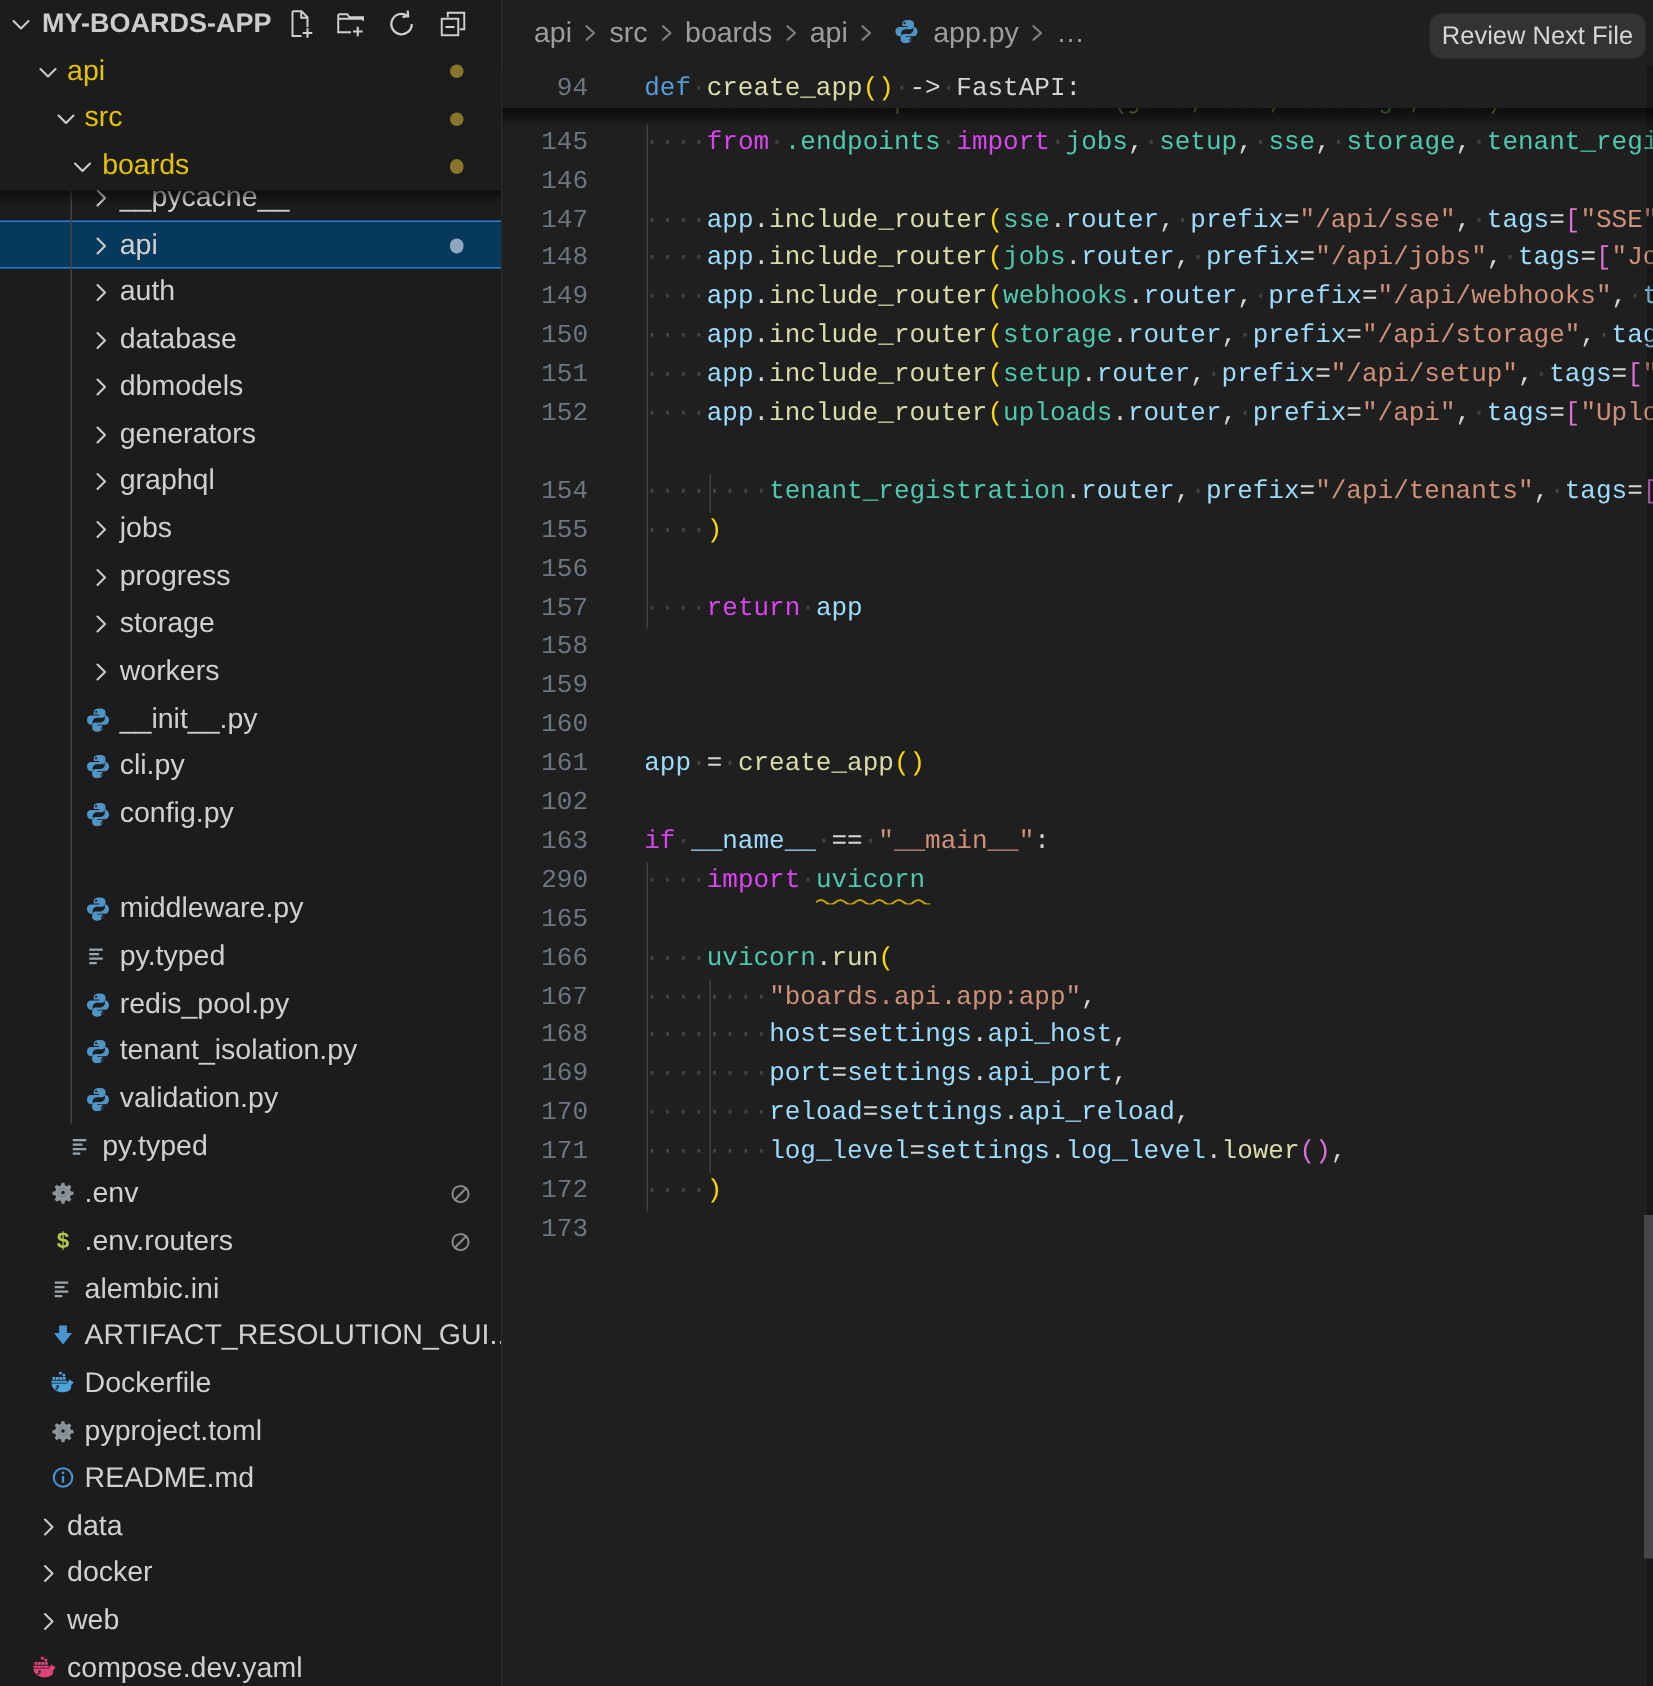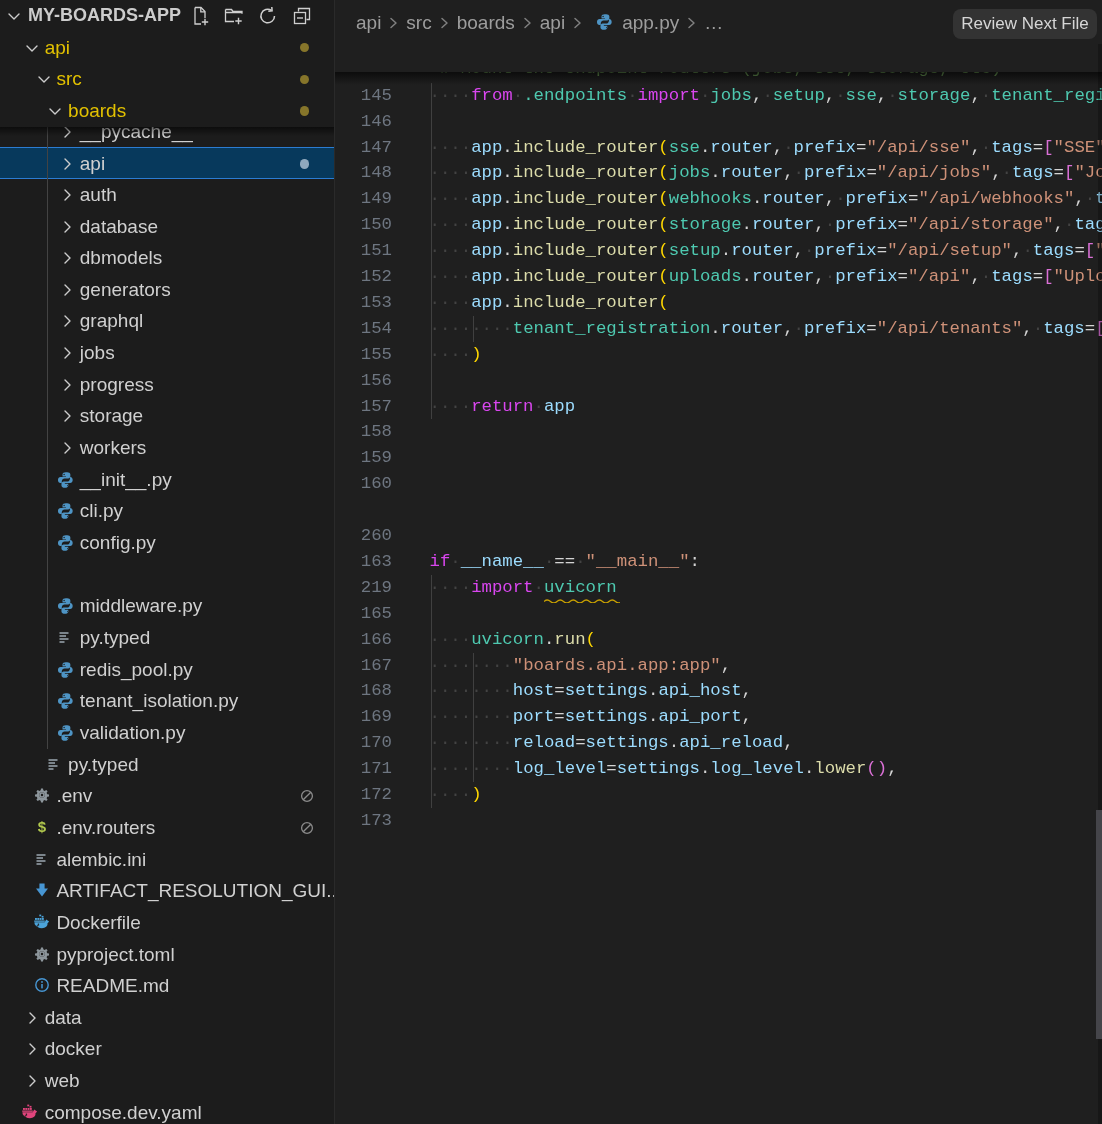--- a/index.html
+++ b/index.html
@@ -342,46 +342,49 @@
 <div class="guide" style="left:137.6px;top:315.8px;height:26.0px"></div>
 <div class="guide" style="left:137.6px;top:652.5px;height:129.6px"></div>
 <div class="codeline" style="top:82.7px"><span class="num">145</span><span class="txt"><span class="w">·</span><span class="w">·</span><span class="w">·</span><span class="w">·</span><span class="k">from</span><span class="w">·</span><span class="t">.endpoints</span><span class="w">·</span><span class="k">import</span><span class="w">·</span><span class="t">jobs</span><span class="o">,</span><span class="w">·</span><span class="t">setup</span><span class="o">,</span><span class="w">·</span><span class="t">sse</span><span class="o">,</span><span class="w">·</span><span class="t">storage</span><span class="o">,</span><span class="w">·</span><span class="t">tenant_registration</span></span></div>
 <div class="codeline" style="top:108.6px"><span class="num">146</span><span class="txt"></span></div>
 <div class="codeline" style="top:134.5px"><span class="num">147</span><span class="txt"><span class="w">·</span><span class="w">·</span><span class="w">·</span><span class="w">·</span><span class="v">app</span><span class="o">.</span><span class="f">include_router</span><span class="g1">(</span><span class="t">sse</span><span class="o">.</span><span class="v">router</span><span class="o">,</span><span class="w">·</span><span class="v">prefix</span><span class="o">=</span><span class="s">"/api/sse"</span><span class="o">,</span><span class="w">·</span><span class="v">tags</span><span class="o">=</span><span class="g2">[</span><span class="s">"SSE"</span></span></div>
 <div class="codeline" style="top:160.4px"><span class="num">148</span><span class="txt"><span class="w">·</span><span class="w">·</span><span class="w">·</span><span class="w">·</span><span class="v">app</span><span class="o">.</span><span class="f">include_router</span><span class="g1">(</span><span class="t">jobs</span><span class="o">.</span><span class="v">router</span><span class="o">,</span><span class="w">·</span><span class="v">prefix</span><span class="o">=</span><span class="s">"/api/jobs"</span><span class="o">,</span><span class="w">·</span><span class="v">tags</span><span class="o">=</span><span class="g2">[</span><span class="s">"Jo</span></span></div>
 <div class="codeline" style="top:186.3px"><span class="num">149</span><span class="txt"><span class="w">·</span><span class="w">·</span><span class="w">·</span><span class="w">·</span><span class="v">app</span><span class="o">.</span><span class="f">include_router</span><span class="g1">(</span><span class="t">webhooks</span><span class="o">.</span><span class="v">router</span><span class="o">,</span><span class="w">·</span><span class="v">prefix</span><span class="o">=</span><span class="s">"/api/webhooks"</span><span class="o">,</span><span class="w">·</span><span class="v">t</span></span></div>
 <div class="codeline" style="top:212.2px"><span class="num">150</span><span class="txt"><span class="w">·</span><span class="w">·</span><span class="w">·</span><span class="w">·</span><span class="v">app</span><span class="o">.</span><span class="f">include_router</span><span class="g1">(</span><span class="t">storage</span><span class="o">.</span><span class="v">router</span><span class="o">,</span><span class="w">·</span><span class="v">prefix</span><span class="o">=</span><span class="s">"/api/storage"</span><span class="o">,</span><span class="w">·</span><span class="v">tag</span></span></div>
 <div class="codeline" style="top:238.1px"><span class="num">151</span><span class="txt"><span class="w">·</span><span class="w">·</span><span class="w">·</span><span class="w">·</span><span class="v">app</span><span class="o">.</span><span class="f">include_router</span><span class="g1">(</span><span class="t">setup</span><span class="o">.</span><span class="v">router</span><span class="o">,</span><span class="w">·</span><span class="v">prefix</span><span class="o">=</span><span class="s">"/api/setup"</span><span class="o">,</span><span class="w">·</span><span class="v">tags</span><span class="o">=</span><span class="g2">[</span><span class="s">"</span></span></div>
 <div class="codeline" style="top:264.0px"><span class="num">152</span><span class="txt"><span class="w">·</span><span class="w">·</span><span class="w">·</span><span class="w">·</span><span class="v">app</span><span class="o">.</span><span class="f">include_router</span><span class="g1">(</span><span class="t">uploads</span><span class="o">.</span><span class="v">router</span><span class="o">,</span><span class="w">·</span><span class="v">prefix</span><span class="o">=</span><span class="s">"/api"</span><span class="o">,</span><span class="w">·</span><span class="v">tags</span><span class="o">=</span><span class="g2">[</span><span class="s">"Uplo</span></span></div>
-<div class="codeline" style="top:289.9px"><span class="num">153</span><span class="txt"><span class="w">·</span><span class="w">·</span><span class="w">·</span><span class="w">·</span><span class="v">app</span><span class="o">.</span><span class="f">include_router</span><span class="g1">(</span></span></div>
 <div class="codeline" style="top:315.8px"><span class="num">154</span><span class="txt"><span class="w">·</span><span class="w">·</span><span class="w">·</span><span class="w">·</span><span class="w">·</span><span class="w">·</span><span class="w">·</span><span class="w">·</span><span class="t">tenant_registration</span><span class="o">.</span><span class="v">router</span><span class="o">,</span><span class="w">·</span><span class="v">prefix</span><span class="o">=</span><span class="s">"/api/tenants"</span><span class="o">,</span><span class="w">·</span><span class="v">tags</span><span class="o">=</span><span class="g2">[</span></span></div>
 <div class="codeline" style="top:341.7px"><span class="num">155</span><span class="txt"><span class="w">·</span><span class="w">·</span><span class="w">·</span><span class="w">·</span><span class="g1">)</span></span></div>
 <div class="codeline" style="top:367.6px"><span class="num">156</span><span class="txt"></span></div>
 <div class="codeline" style="top:393.5px"><span class="num">157</span><span class="txt"><span class="w">·</span><span class="w">·</span><span class="w">·</span><span class="w">·</span><span class="k">return</span><span class="w">·</span><span class="v">app</span></span></div>
 <div class="codeline" style="top:419.4px"><span class="num">158</span><span class="txt"></span></div>
 <div class="codeline" style="top:445.3px"><span class="num">159</span><span class="txt"></span></div>
 <div class="codeline" style="top:471.2px"><span class="num">160</span></div>
-<div class="codeline" style="top:523.0px"><span class="num">260</span><span class="txt"></span></div>
+<div class="codeline" style="top:497.1px"><span class="num">161</span><span class="txt"><span class="v">app</span><span class="w">·</span><span class="o">=</span><span class="w">·</span><span class="f">create_app</span><span class="g1">()</span></span></div>
+<div class="codeline" style="top:523.0px"><span class="num">102</span><span class="txt"></span></div>
 <div class="codeline" style="top:548.9px"><span class="num">163</span><span class="txt"><span class="k">if</span><span class="w">·</span><span class="v">__name__</span><span class="w">·</span><span class="o">==</span><span class="w">·</span><span class="s">"__main__"</span><span class="o">:</span></span></div>
-<div class="codeline" style="top:574.8px"><span class="num">219</span><span class="txt"><span class="w">·</span><span class="w">·</span><span class="w">·</span><span class="w">·</span><span class="k">import</span><span class="w">·</span><span class="t">uvicorn</span></span></div>
+<div class="codeline" style="top:574.8px"><span class="num">290</span><span class="txt"><span class="w">·</span><span class="w">·</span><span class="w">·</span><span class="w">·</span><span class="k">import</span><span class="w">·</span><span class="t">uvicorn</span></span></div>
 <div class="codeline" style="top:600.7px"><span class="num">165</span><span class="txt"></span></div>
 <div class="codeline" style="top:626.6px"><span class="num">166</span><span class="txt"><span class="w">·</span><span class="w">·</span><span class="w">·</span><span class="w">·</span><span class="t">uvicorn</span><span class="o">.</span><span class="f">run</span><span class="g1">(</span></span></div>
 <div class="codeline" style="top:652.5px"><span class="num">167</span><span class="txt"><span class="w">·</span><span class="w">·</span><span class="w">·</span><span class="w">·</span><span class="w">·</span><span class="w">·</span><span class="w">·</span><span class="w">·</span><span class="s">"boards.api.app:app"</span><span class="o">,</span></span></div>
 <div class="codeline" style="top:678.4px"><span class="num">168</span><span class="txt"><span class="w">·</span><span class="w">·</span><span class="w">·</span><span class="w">·</span><span class="w">·</span><span class="w">·</span><span class="w">·</span><span class="w">·</span><span class="v">host</span><span class="o">=</span><span class="v">settings</span><span class="o">.</span><span class="v">api_host</span><span class="o">,</span></span></div>
 <div class="codeline" style="top:704.3px"><span class="num">169</span><span class="txt"><span class="w">·</span><span class="w">·</span><span class="w">·</span><span class="w">·</span><span class="w">·</span><span class="w">·</span><span class="w">·</span><span class="w">·</span><span class="v">port</span><span class="o">=</span><span class="v">settings</span><span class="o">.</span><span class="v">api_port</span><span class="o">,</span></span></div>
 <div class="codeline" style="top:730.2px"><span class="num">170</span><span class="txt"><span class="w">·</span><span class="w">·</span><span class="w">·</span><span class="w">·</span><span class="w">·</span><span class="w">·</span><span class="w">·</span><span class="w">·</span><span class="v">reload</span><span class="o">=</span><span class="v">settings</span><span class="o">.</span><span class="v">api_reload</span><span class="o">,</span></span></div>
 <div class="codeline" style="top:756.1px"><span class="num">171</span><span class="txt"><span class="w">·</span><span class="w">·</span><span class="w">·</span><span class="w">·</span><span class="w">·</span><span class="w">·</span><span class="w">·</span><span class="w">·</span><span class="v">log_level</span><span class="o">=</span><span class="v">settings</span><span class="o">.</span><span class="v">log_level</span><span class="o">.</span><span class="f">lower</span><span class="g2">()</span><span class="o">,</span></span></div>
 <div class="codeline" style="top:782.0px"><span class="num">172</span><span class="txt"><span class="w">·</span><span class="w">·</span><span class="w">·</span><span class="w">·</span><span class="g1">)</span></span></div>
 <div class="codeline" style="top:807.9px"><span class="num">173</span><span class="txt"></span></div>
 <div style="position:absolute;left:0;top:72px;width:767px;height:10px;overflow:hidden">
         <div class="codeline" style="top:-16px"><span class="txt"><span class="w">·</span><span class="c">#</span><span class="w">·</span><span class="c">Mount</span><span class="w">·</span><span class="c">the</span><span class="w">·</span><span class="c">endpoint</span><span class="w">·</span><span class="c">routers</span><span class="w">·</span><span class="c">(jobs,</span><span class="w">·</span><span class="c">sse,</span><span class="w">·</span><span class="c">storage,</span><span class="w">·</span><span class="c">etc)</span></span></div>
       </div>
 <svg id="sqg" style="position:absolute;left:208.9px;top:597.8px" width="76" height="5" viewBox="0 0 76 5">
         <path d="M0 3.5 Q 3.25 0.5 6.5 3.5 T 13 3.5 T 19.5 3.5 T 26 3.5 T 32.5 3.5 T 39 3.5 T 45.5 3.5 T 52 3.5 T 58.5 3.5 T 65 3.5 T 71.5 3.5 T 78 3.5" stroke="#c8a000" stroke-width="1.3" fill="none"></path>
       </svg>
+<div id="stickyline">
+        <div class="codeline" style="top:2.4px"><span class="num">94</span><span class="txt"><span class="b">def</span><span class="w">·</span><span class="f">create_app</span><span class="g1">()</span><span class="w">·</span><span class="o">-&gt;</span><span class="w">·</span><span class="o">FastAPI:</span></span></div>
+      </div>
       <div id="stickyshadow"></div>
 <div id="crumbs">api<svg style="margin:0 7px;vertical-align:-2px" width="11" height="16" viewBox="0 0 11 16">
           <path d="M3 3.5l5 4.5-5 4.5" stroke="#7f7f7f" stroke-width="1.5" fill="none" stroke-linecap="round" stroke-linejoin="round"></path>
         </svg>src<svg style="margin:0 7px;vertical-align:-2px" width="11" height="16" viewBox="0 0 11 16">
           <path d="M3 3.5l5 4.5-5 4.5" stroke="#7f7f7f" stroke-width="1.5" fill="none" stroke-linecap="round" stroke-linejoin="round"></path>
         </svg>boards<svg style="margin:0 7px;vertical-align:-2px" width="11" height="16" viewBox="0 0 11 16">
           <path d="M3 3.5l5 4.5-5 4.5" stroke="#7f7f7f" stroke-width="1.5" fill="none" stroke-linecap="round" stroke-linejoin="round"></path>
         </svg>api<svg style="margin:0 7px;vertical-align:-2px" width="11" height="16" viewBox="0 0 11 16">
           <path d="M3 3.5l5 4.5-5 4.5" stroke="#7f7f7f" stroke-width="1.5" fill="none" stroke-linecap="round" stroke-linejoin="round"></path>
         </svg><span style="display:inline-block;position:relative;width:26px;height:17px;margin-left:6px"><svg class="fic2" style="left:0.0px;top:1.0px" width="17" height="17" viewBox="0 0 17 17">

